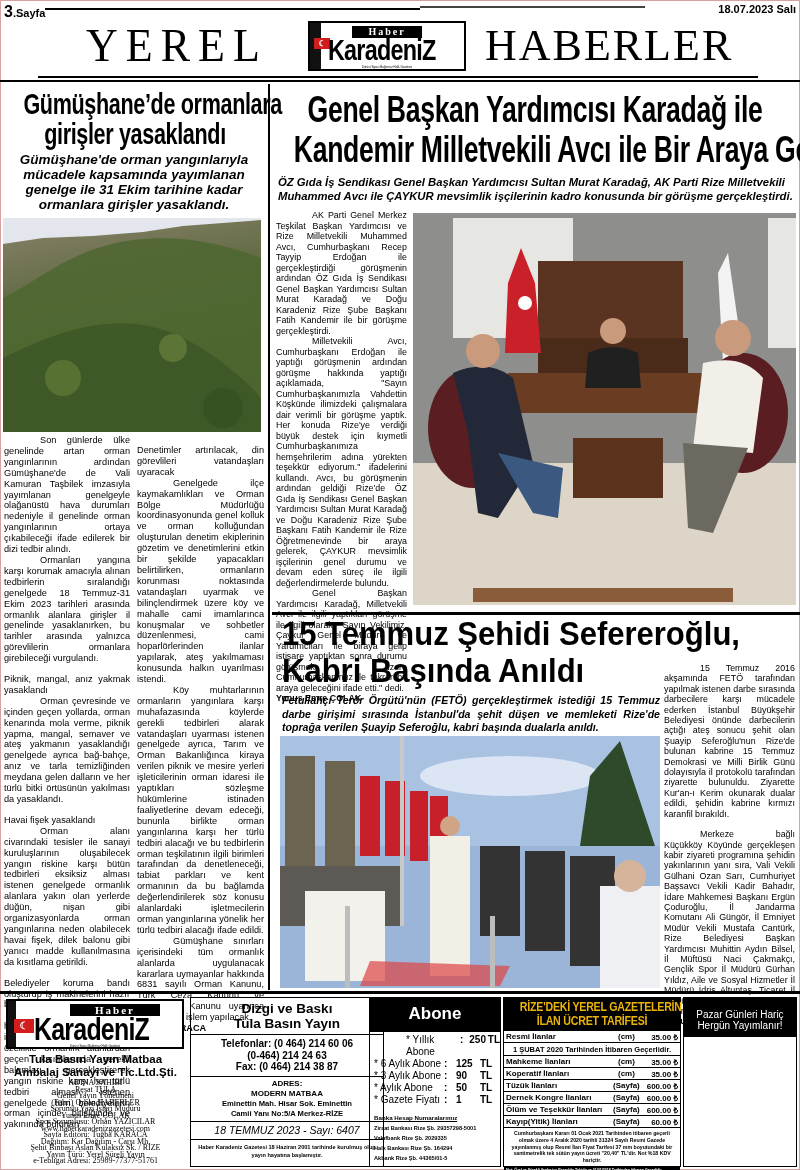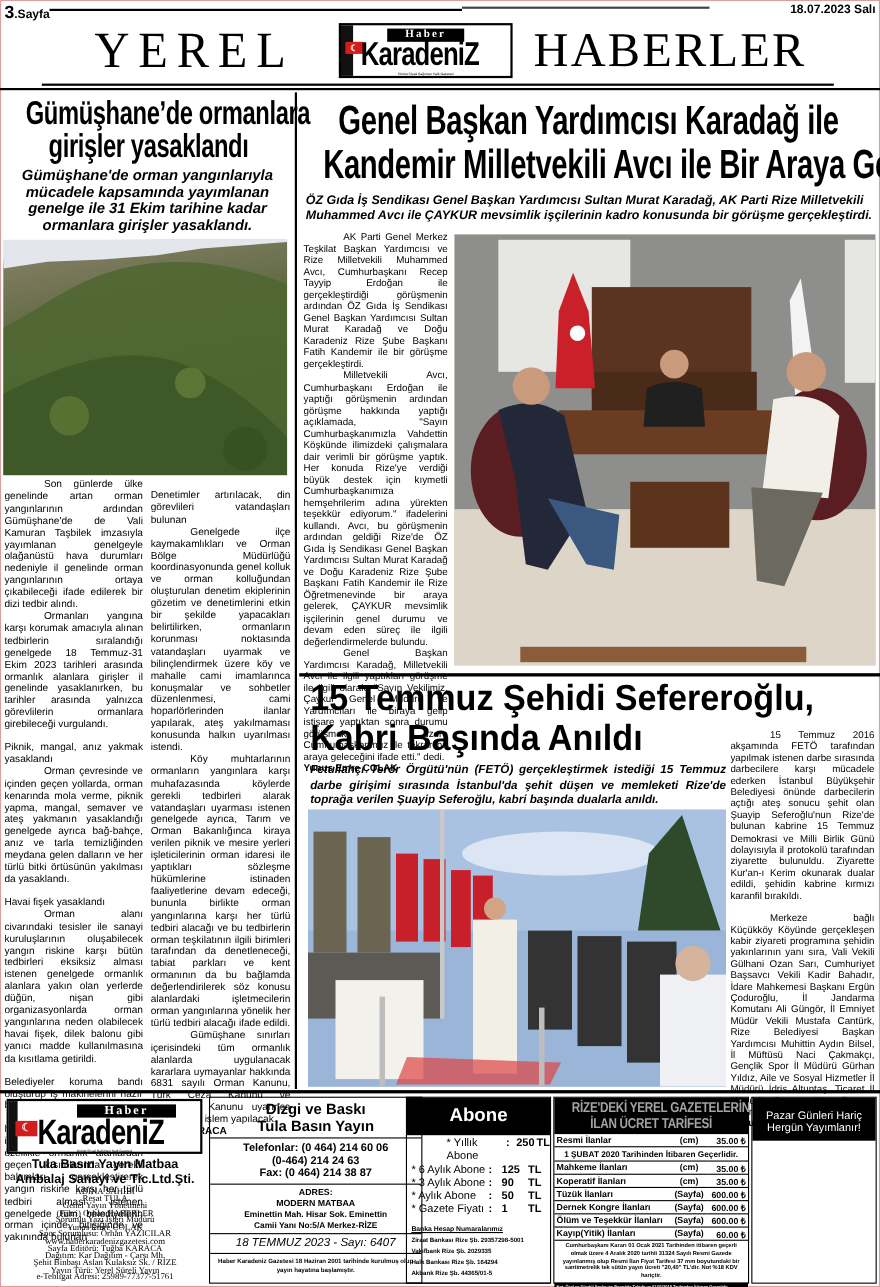--- a/index.html
+++ b/index.html
@@ -77,21 +77,21 @@
     <p>Son günlerde ülke genelinde artan orman yangınlarının ardından Gümüşhane'de de Vali Kamuran Taşbilek imzasıyla yayımlanan genelgeyle olağanüstü hava durumları nedeniyle il genelinde orman yangınlarının ortaya çıkabileceği ifade edilerek bir dizi tedbir alındı.</p>
     <p>Ormanları yangına karşı korumak amacıyla alınan tedbirlerin sıralandığı genelgede 18 Temmuz-31 Ekim 2023 tarihleri arasında ormanlık alanlara girişler il genelinde yasaklanırken, bu tarihler arasında yalnızca görevlilerin ormanlara girebileceği vurgulandı.</p>
     <p class="sub">Piknik, mangal, anız yakmak yasaklandı</p>
     <p>Orman çevresinde ve içinden geçen yollarda, orman kenarında mola verme, piknik yapma, mangal, semaver ve ateş yakmanın yasaklandığı genelgede ayrıca bağ-bahçe, anız ve tarla temizliğinden meydana gelen dalların ve her türlü bitki örtüsünün yakılması da yasaklandı.</p>
     <p class="sub">Havai fişek yasaklandı</p>
     <p>Orman alanı civarındaki tesisler ile sanayi kuruluşlarının oluşabilecek yangın riskine karşı bütün tedbirleri eksiksiz alması istenen genelgede ormanlık alanlara yakın olan yerlerde düğün, nişan gibi organizasyonlarda orman yangınlarına neden olabilecek havai fişek, dilek balonu gibi yanıcı madde kullanılmasına da kısıtlama getirildi.</p>
     <p class="sub">Belediyeler koruma bandı oluşturup iş makinelerini hazır bulunduracak</p>
     <p>Enerji nakil ve iletim hatlarının yapım ve bakımı ile ilgili kuruluşların hatların özellikle ormanlık alanlardan geçen kısımlarında gerekli bakımları gerçekleştirerek yangın riskine karşı her türlü tedbiri alması istenen genelgede tüm belediyelerin orman içinde, bitişiğinde ve yakınında bulunan</p>
   </div>
 <div class="abs body-txt" style="left:137px;top:435px;width:127px;height:555px" id="forest-col2">
-    <p class="sub">Denetimler artırılacak, din görevlileri vatandaşları bulunan</p>
+    <p class="sub">Denetimler artırılacak, din görevlileri vatandaşları uyaracak</p>
     <p>Genelgede ilçe kaymakamlıkları ve Orman Bölge Müdürlüğü koordinasyonunda genel kolluk ve orman kolluğundan oluşturulan denetim ekiplerinin gözetim ve denetimlerini etkin bir şekilde yapacakları belirtilirken, ormanların korunması noktasında vatandaşları uyarmak ve bilinçlendirmek üzere köy ve mahalle cami imamlarınca konuşmalar ve sohbetler düzenlenmesi, cami hoparlörlerinden ilanlar yapılarak, ateş yakılmaması konusunda halkın uyarılması istendi.</p>
     <p>Köy muhtarlarının ormanların yangınlara karşı muhafazasında köylerde gerekli tedbirleri alarak vatandaşları uyarması istenen genelgede ayrıca, Tarım ve Orman Bakanlığınca kiraya verilen piknik ve mesire yerleri işleticilerinin orman idaresi ile yaptıkları sözleşme hükümlerine istinaden faaliyetlerine devam edeceği, bununla birlikte orman yangınlarına karşı her türlü tedbiri alacağı ve bu tedbirlerin orman teşkilatının ilgili birimleri tarafından da denetleneceği, tabiat parkları ve kent ormanının da bu bağlamda değerlendirilerek söz konusu alanlardaki işletmecilerin orman yangınlarına yönelik her türlü tedbiri alacağı ifade edildi.</p>
     <p>Gümüşhane sınırları içerisindeki tüm ormanlık alanlarda uygulanacak kararlara uymayanlar hakkında 6831 sayılı Orman Kanunu, Türk Ceza Kanunu ve Kabahatler Kanunu uyarınca idari ve adli işlem yapılacak.</p>
     <p class="sign">Tuğba KARACA</p>
   </div>
 
 <div class="vrule" style="left:268px;top:84px;width:2px;height:906px"></div>
 
 <div class="abs h-cond" style="left:210px;top:90px;width:650px;font-size:37px;line-height:40px">Genel Başkan Yardımcısı Karadağ ile</div>
 <div class="abs h-cond" style="left:200px;top:130px;width:670px;font-size:37px;line-height:40px">Kandemir Milletvekili Avcı ile Bir Araya Geldi</div>
@@ -259,21 +259,21 @@
   <div id="bank-rows" style="padding:0 4px">
       <div style="font-size: 5.6px; font-weight: bold; line-height: 10px; white-space: nowrap;">Ziraat Bankası Rize Şb. 29357298-5001</div>
       <div style="font-size: 5.6px; font-weight: bold; line-height: 10px; white-space: nowrap;">Vakıfbank Rize Şb. 2029335</div>
       <div style="font-size: 5.6px; font-weight: bold; line-height: 10px; white-space: nowrap;">Halk Bankası Rize Şb. 164294</div>
       <div style="font-size: 5.6px; font-weight: bold; line-height: 10px; white-space: nowrap;">Akbank Rize Şb. 44365/01-5</div>
     </div>
   <div style="font-size:4.8px;font-weight:bold;padding:5px 3px 0;border-top:1px solid #000;margin-top:3px">Not: Posta ücreti Abone tarifesi dışındadır</div>
 </div>
 
 <div class="fbox" style="left:503px;top:997px;width:178px;height:170px">
-  <div class="center" style="background:#000;color:#a3a3a3;font-weight:bold;font-size:13px;line-height:14px;padding-top:2px;letter-spacing:-.3px;height:33px">
+  <div class="center" style="background:#000;color:#eab308;font-weight:bold;font-size:13px;line-height:14px;padding-top:2px;letter-spacing:-.3px;height:33px">
     <div style="transform:scaleX(.82);white-space:nowrap">RİZE'DEKİ YEREL GAZETELERİN</div>
     <div style="transform:scaleX(.82);white-space:nowrap">İLAN ÜCRET TARİFESİ</div>
   </div>
   <table class="tar">
     <tbody id="tariff-body">
         <tr>
           <td>Resmi İlanlar</td>
           <td style="text-align: center;">(cm)</td>
           <td style="text-align: right;">35.00 ₺</td>
         </tr>

